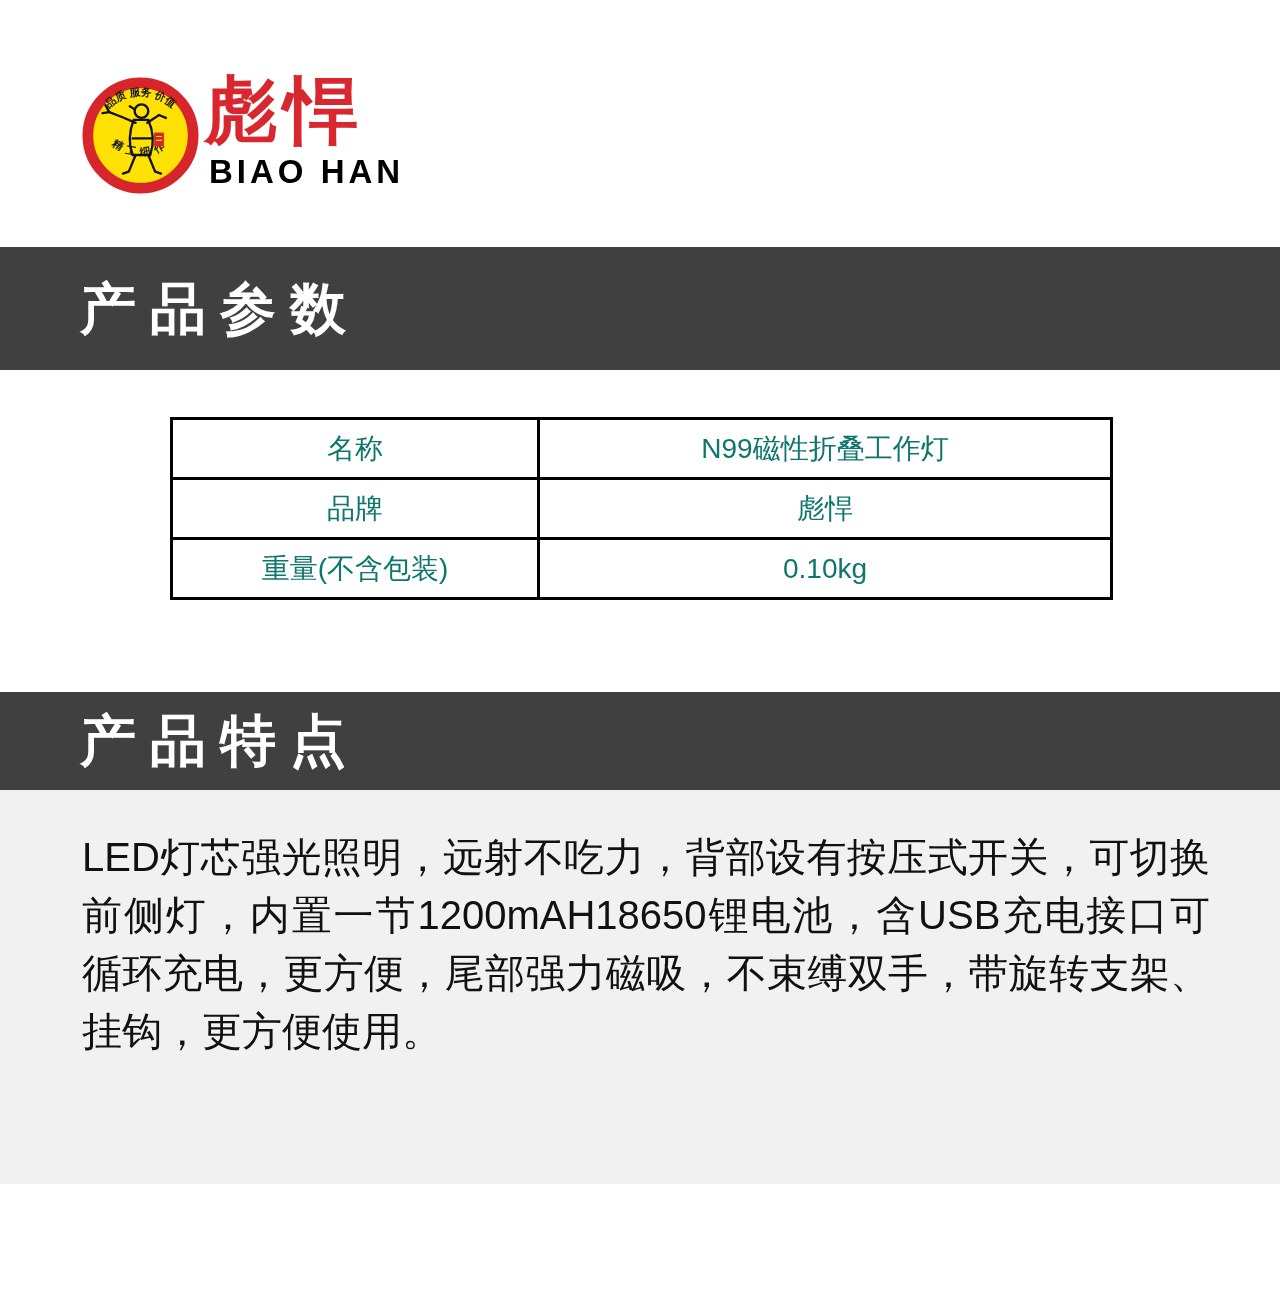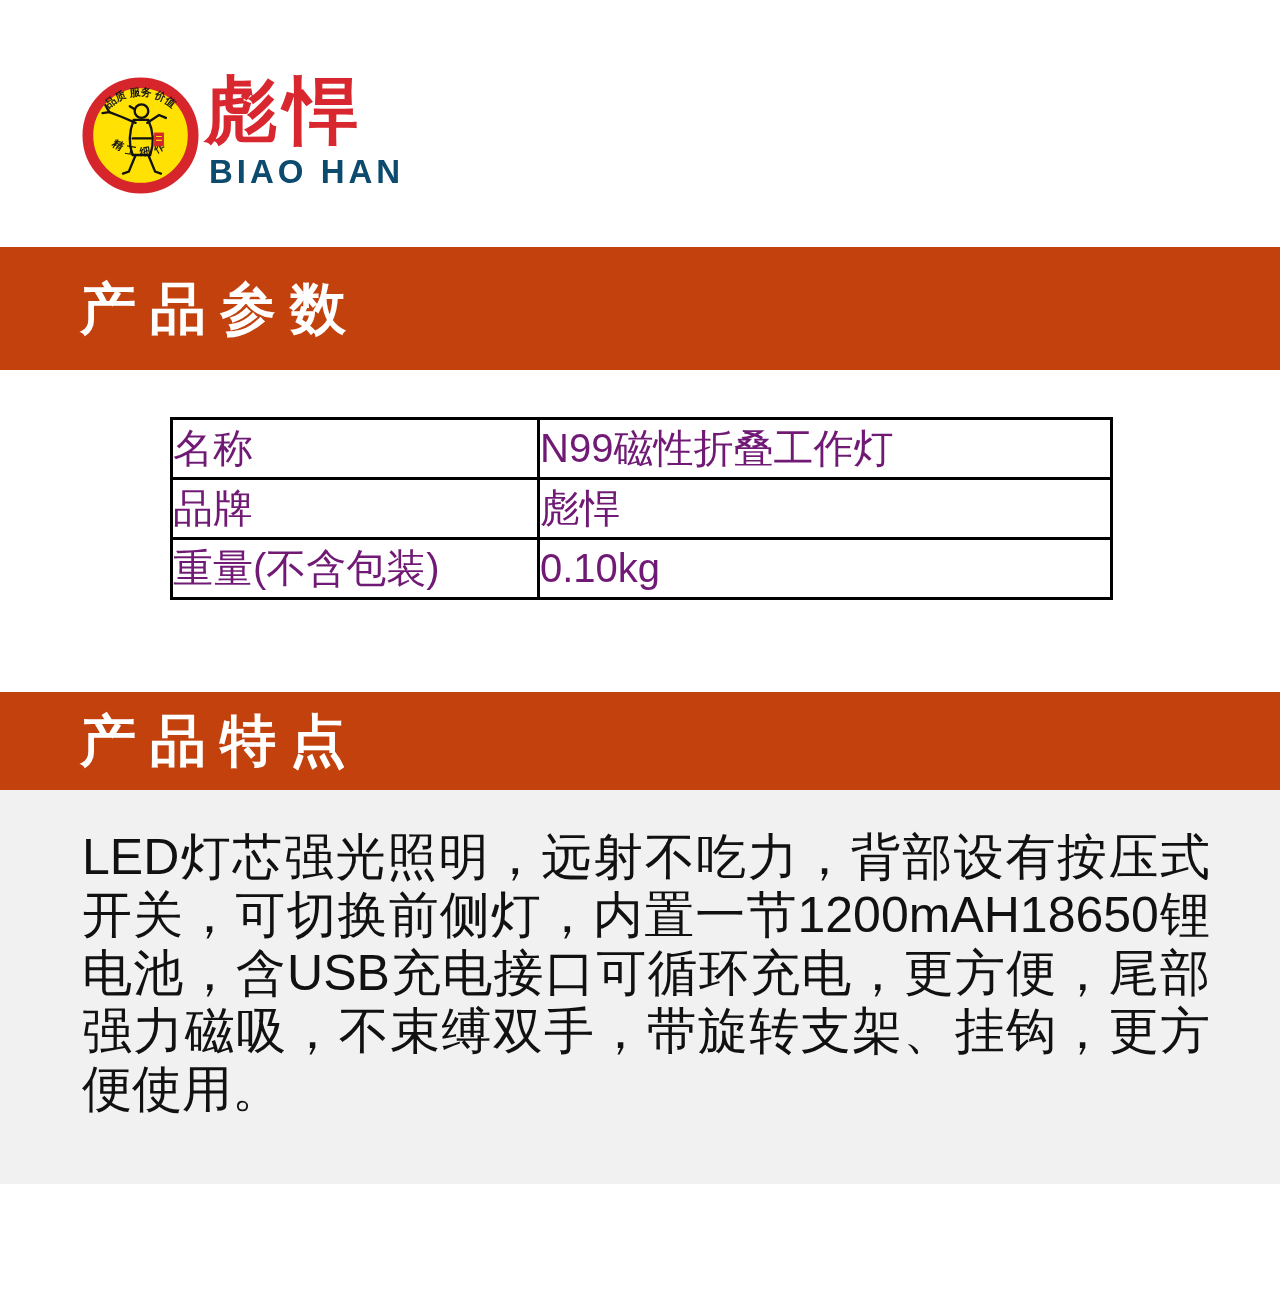--- a/index.html
+++ b/index.html
@@ -14,57 +14,57 @@
   .header { position:relative; height:247px; background:#ffffff; }
   .logo-badge { position:absolute; left:82px; top:77px; width:117px; height:117px; }
   .brand-cn {
     position:absolute; left:204px; top:74px;
     font-family:"Liberation Serif", serif;
     font-size:74px; font-weight:bold; color:#d8272e;
     letter-spacing:6px; line-height:1;
   }
   .brand-en {
     position:absolute; left:209px; top:155px;
-    font-size:33px; font-weight:bold; color:#0c4a6e;
+    font-size:33px; font-weight:bold; color:#000000;
     letter-spacing:4px; line-height:1;
   }
   .slogan {
     position:absolute; top:147px; right:70px;
     font-size:40px; font-weight:bold; color:#e2242b;
     line-height:1; white-space:nowrap;
   }
   
   .banner {
-    background:#c2410c; display:flex; align-items:center;
+    background:#404040; display:flex; align-items:center;
     padding-left:80px;
   }
   .banner-params { height:123px; }
   .banner-features { height:98px;margin-top:32px; }
   .banner-title {
     color:#ffffff; font-size:56px; font-weight:800;
     letter-spacing:14px; line-height:1;
   }
   
   .table-area { background:#ffffff; padding:47px 0 60px 170px; }
   table.spec-table { border-collapse:collapse; width:940px; table-layout:fixed; }
   table.spec-table td {
     border:3px solid #000000;
     height:60px;
-    text-align:left; vertical-align:middle;
-    font-size:40px; color:#701a75;
+    text-align:center; vertical-align:middle;
+    font-size:28px; color:#0f766e;
   }
   td.label-cell { width:367px; }
   td.value-cell { width:573px; }
   
   .features-section {
     background:#f1f1f2; height:394px;
     padding:38px 70px 0 82px;
   }
   .features-text {
-    font-size:50px; line-height:58px; color:#111111;
+    font-size:40px; line-height:58px; color:#111111;
     text-align:justify;
   }
 </style>
 </head>
 <body>
 
 <div class="page">
 
   <header class="header">
 

